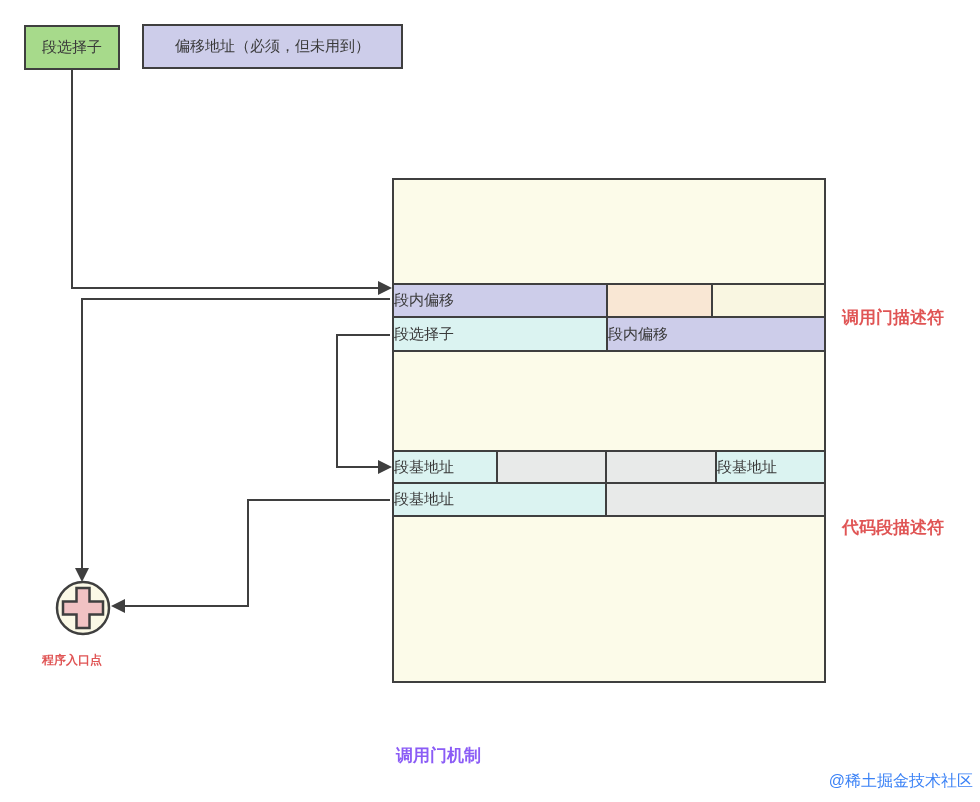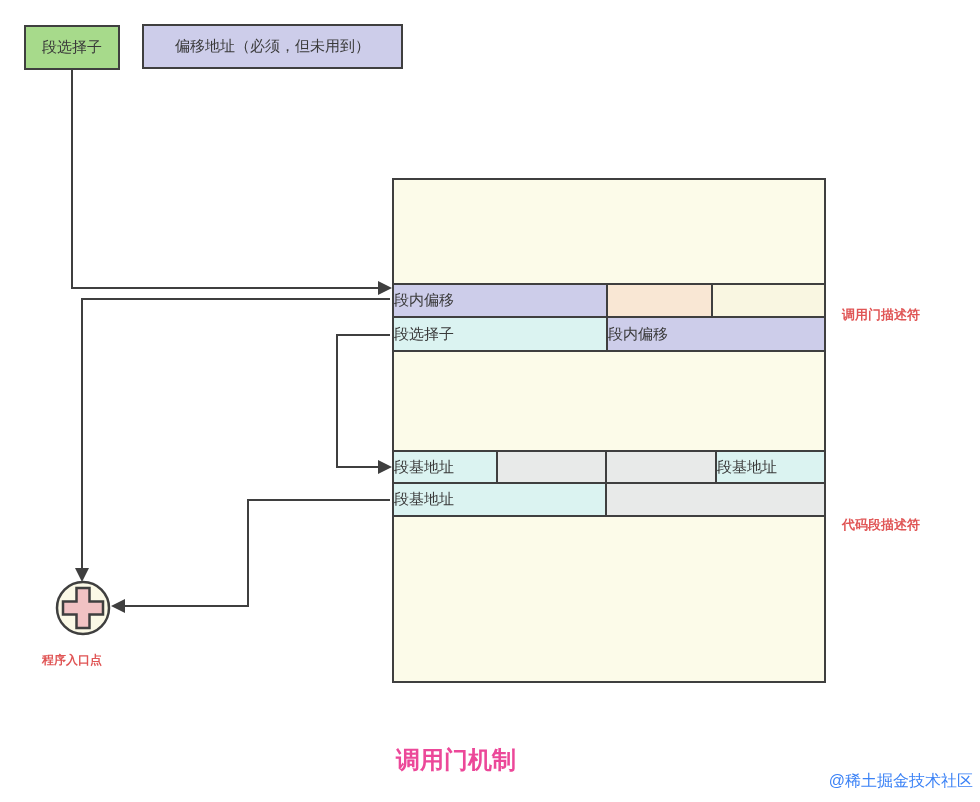--- a/index.html
+++ b/index.html
@@ -64,34 +64,34 @@
 
   .c-lav   { background: #cdcdea; }
   .c-cyan  { background: #dbf3f1; }
   .c-peach { background: #f9e7d4; }
   .c-cream { background: #f9f6e1; }
   .c-gray  { background: #e8eae9; }
 
   .red-note {
     position: absolute;
     color: #e05555;
-    font-size: 13px;
+    font-size: 17px;
     font-weight: bold;
     white-space: nowrap;
     z-index: 3;
   }
   .note-callgate { left: 842px; top: 306px; }
   .note-codeseg  { left: 842px; top: 474px; margin-top: 42px; }
   .note-entry    { left: 42px;  top: 652px; font-size: 12px; }
 
   .diagram-title {
     position: absolute;
     left: 396px; top: 744px;
-    color: #ec4899;
-    font-size: 24px;
+    color: #8b5cf6;
+    font-size: 17px;
     font-weight: bold;
     white-space: nowrap;
     z-index: 3;
     font-family: Liberation Serif, serif;
   }
 
   .watermark {
     position: absolute;
     right: 7px; top: 771px;
     color: #3b82f6;

